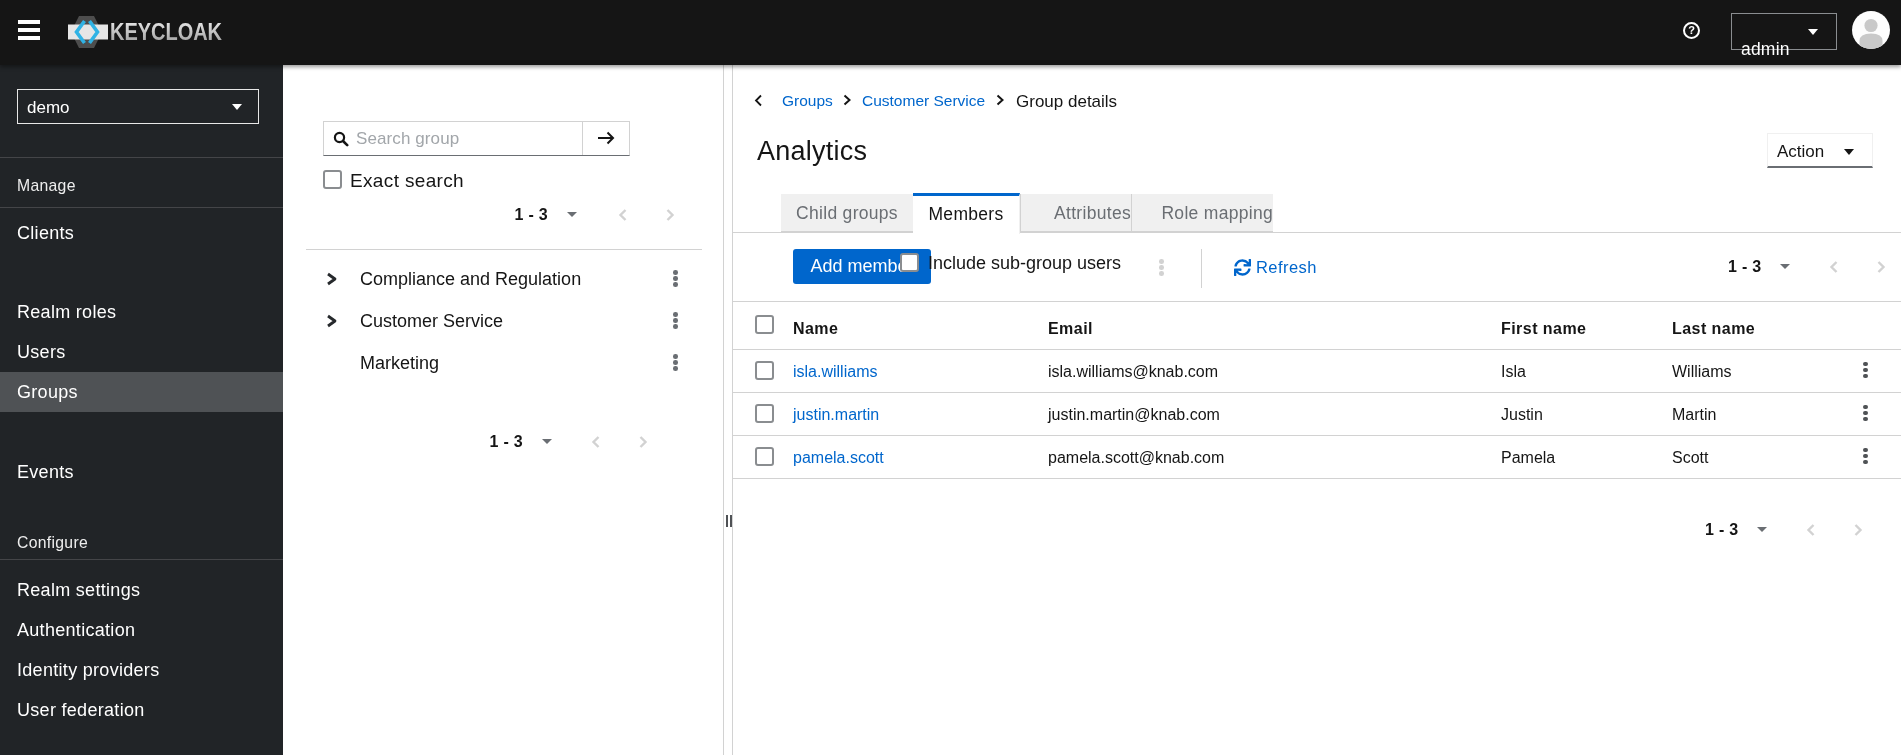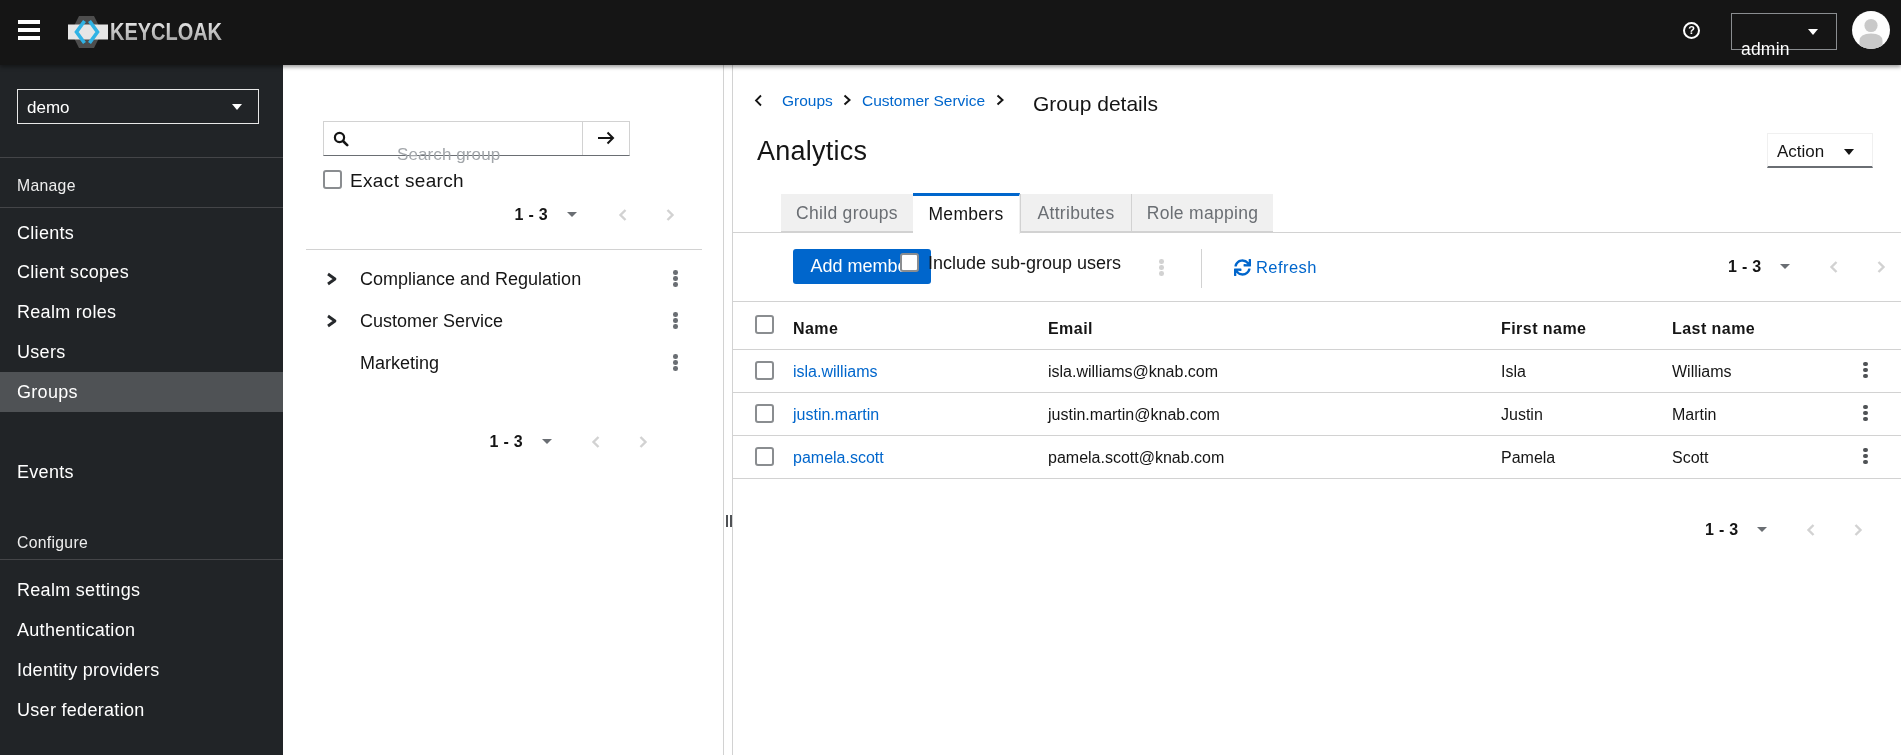--- a/index.html
+++ b/index.html
@@ -23,21 +23,21 @@
 #realmsel .caret-w { right:16px; top:14px; }
 .sidehr { position:absolute; left:0; width:283px; height:1px; background:#444548; }
 .sectitle { position:absolute; left:17px; font-size:15.75px; color:#eee; letter-spacing:.3px; }
 .navitem { position:absolute; left:0; width:283px; height:40px; line-height:40px; padding-left:17px; font-size:18px; letter-spacing:.3px; }
 .navitem.active { background:#4f5255; }
 
 
 #tree { position:absolute; left:283px; top:65px; width:440px; height:690px; background:#fff; }
 #searchbox { position:absolute; left:40px; top:56px; width:307px; height:35px; border:1px solid #d2d2d2; border-bottom:1px solid #6a6e73; }
 #searchbox .btn { position:absolute; right:0; top:0; width:47px; height:33px; border-left:1px solid #d2d2d2; }
-#searchbox .ph { position:absolute; left:32px; top:23px; color:#a2a6aa; font-size:17px; letter-spacing:.1px;margin-left:41px; }
+#searchbox .ph { position:absolute; left:32px; top:7px; color:#a2a6aa; font-size:17px; letter-spacing:.1px; }
 .cb { border:2px solid #8a8d90; border-radius:3px; background:#fff; }
 #exact-cb { position:absolute; left:40px; top:105px; width:19px; height:19px; }
 #exact-lb { position:absolute; left:67px; top:105px; font-size:19px; letter-spacing:.35px; }
 .pgnum { font-weight:bold; font-size:16px; letter-spacing:.3px; white-space:pre; position:absolute; left:0; top:0; line-height:20px; }
 .caret-d { display:inline-block; width:0; height:0; border-left:5px solid transparent; border-right:5px solid transparent; border-top:5.5px solid #6a6e73; }
 #treehr { position:absolute; left:23px; top:183.5px; width:396px; height:1px; background:#d2d2d2; }
 .trow { position:absolute; left:0; width:440px; height:42px; }
 .trow .lbl { position:absolute; left:77px; top:11px; font-size:18px; letter-spacing:0; }
 .kebab { position:absolute; width:5px; }
 .kebab i { display:block; width:4.6px; height:4.6px; border-radius:50%; background:#6a6e73; margin:0 0 1.6px 0; }
@@ -53,21 +53,21 @@
 #crumb { position:absolute; left:0; top:0; width:100%; height:0; }
 #h1 { position:absolute; left:24px; top:71px; font-size:27px; color:#151515; letter-spacing:.25px; }
 #actbtn { position:absolute; left:1034px; top:68px; width:106px; height:35px; background:#fff; border:1px solid #f0f0f0; border-bottom:2px solid #6a6e73; }
 #actbtn .txt { position:absolute; left:9px; top:8px; font-size:17px; }
 #actbtn .caret-b { position:absolute; left:76px; top:15px; width:0; height:0; border-left:5.5px solid transparent; border-right:5.5px solid transparent; border-top:6.5px solid #151515; }
 
 
 #tabs { position:absolute; left:0; top:128px; width:1168px; height:40px; }
 #tabs .strip-border { position:absolute; left:0; top:39px; width:1168px; height:1px; background:#d2d2d2; }
 .tab { position:absolute; top:1px; height:38px; background:#f0f0f0; color:#6a6e73; text-align:center; line-height:38px; font-size:17.5px; letter-spacing:.3px; border-bottom:1px solid #d2d2d2; }
-.tab.sep { border-left:1px solid #d2d2d2; }
+.tab.sep { border-left:1px solid #d2d2d2;text-align:right; }
 .tab.active { top:0; height:41px; background:#fff; color:#151515; border-top:3px solid #0066cc; border-left:none; border-right:1px solid #f0f0f0; border-bottom:none; line-height:36px; }
 
 
 #addbtn { position:absolute; left:16px; top:184px; width:138px; height:35px; background:#0066cc; color:#fff; border-radius:3px; text-align:center; line-height:35px; font-size:18px;margin-left:44px; }
 #sub-cb { position:absolute; left:167px; top:188px; width:19px; height:19px; }
 #sub-lb { position:absolute; left:195px; top:188px; font-size:18px; }
 #tkebab { left:426px; top:194px; }
 #tkebab i { background:#d2d2d2; }
 #tb-div { position:absolute; left:468px; top:184px; width:1px; height:39px; background:#d2d2d2; }
 #refresh { position:absolute; left:501px; top:193px; color:#0066cc; font-size:16.5px; letter-spacing:.45px; }
@@ -126,21 +126,20 @@
 
 <div id="side">
   <div id="realmsel">
     <span class="txt">demo</span>
     <span class="caret-w"></span>
   </div>
   <div class="sidehr" style="top:92px"></div>
   <div class="sectitle" style="top:112px">Manage</div>
   <div class="sidehr" style="top:142px"></div>
   <div class="navitem" style="top:148px">Clients</div>
-  <div class="navitem" style="top:187px">Client scopes</div>
   <div class="navitem" style="top:227px">Realm roles</div>
   <div class="navitem" style="top:267px">Users</div>
   <div class="navitem active" style="top:307px">Groups</div>
   <div class="navitem" style="top:387px">Events</div>
   <div class="sectitle" style="top:469px">Configure</div>
   <div class="sidehr" style="top:494px"></div>
   <div class="navitem" style="top:505px">Realm settings</div>
   <div class="navitem" style="top:545px">Authentication</div>
   <div class="navitem" style="top:585px">Identity providers</div>
   <div class="navitem" style="top:625px">User federation</div>
@@ -232,21 +231,21 @@
         <path d="M7 1.5 L2 6.5 L7 11.5" fill="none" stroke="#151515" stroke-width="1.8"></path>
       </svg>
     <span class="abs blue" style="left:49px;top:27px;font-size:15.5px">Groups</span>
     <svg class="abs" style="left:110px;top:29px" width="8" height="12" viewBox="0 0 8 12">
         <path d="M1.5 1.5 L6.5 6 L1.5 10.5" fill="none" stroke="#151515" stroke-width="2"></path>
       </svg>
     <span class="abs blue" style="left:129px;top:27px;font-size:15.5px">Customer Service</span>
     <svg class="abs" style="left:263px;top:29px" width="8" height="12" viewBox="0 0 8 12">
         <path d="M1.5 1.5 L6.5 6 L1.5 10.5" fill="none" stroke="#151515" stroke-width="2"></path>
       </svg>
-    <span class="abs" style="left:300px;top:27px;font-size:21px">Group details</span>
+    <span class="abs" style="left:283px;top:27px;font-size:17px">Group details</span>
   </div>
 
   <div id="h1">Analytics</div>
 
   <div id="actbtn">
     <span class="txt">Action</span>
     <span class="caret-b"></span>
   </div>
 
   <div id="tabs">

